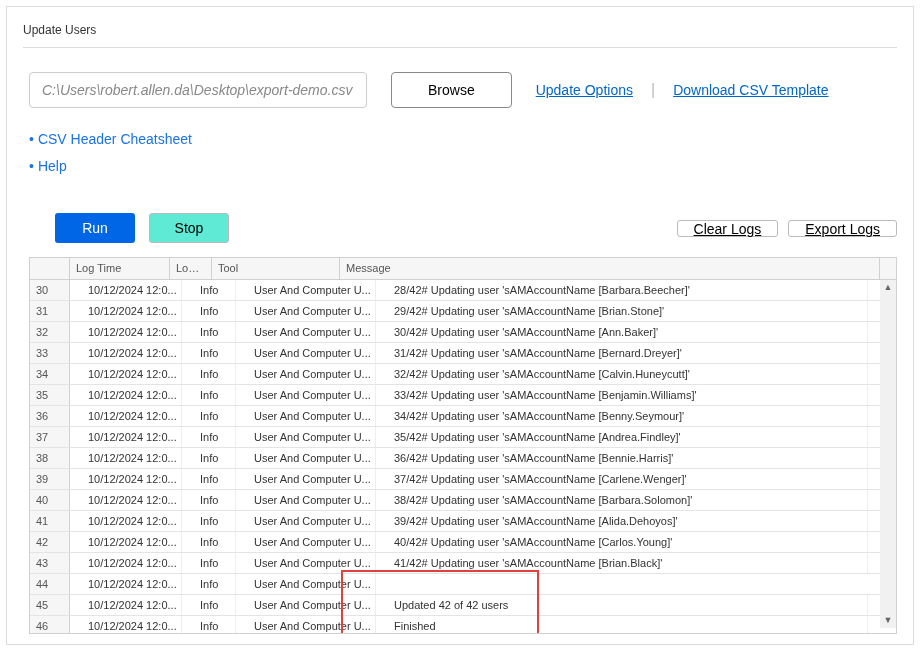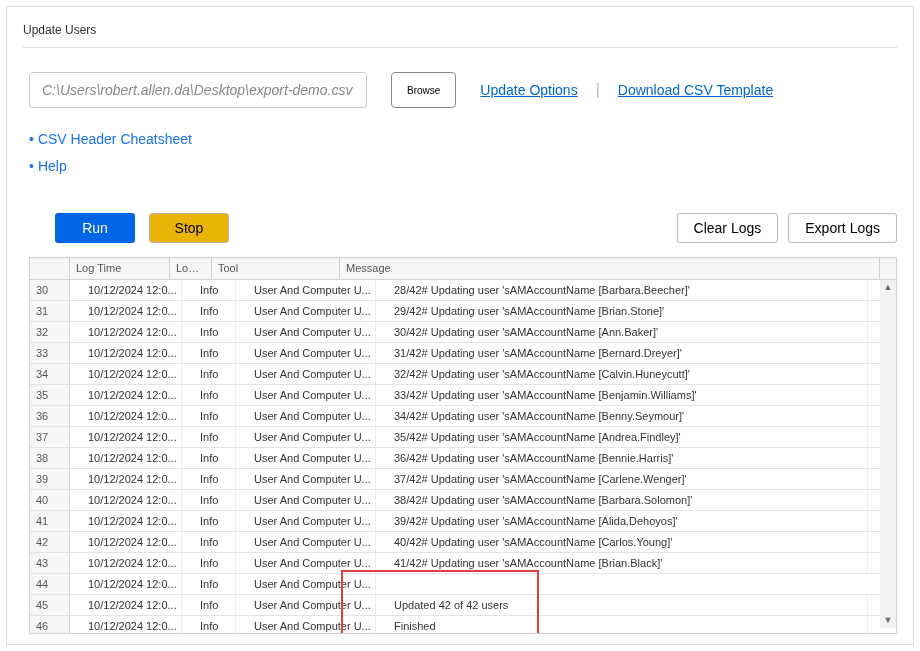--- a/index.html
+++ b/index.html
@@ -37,25 +37,25 @@
   height: 36px;
   border: 1px solid #ccc;
   border-radius: 4px;
   padding: 0 12px;
   font-size: 14px;
   color: #888;
   font-style: italic;
 }
 .browse-btn {
   height: 36px;
-  padding: 0 15px;
+  padding: 0 36px;
   border: 1px solid #888;
   border-radius: 4px;
   background: #fff;
-  font-size: 10px;
+  font-size: 14px;
   cursor: pointer;
 }
 .link-group {
   display: flex;
   align-items: center;
   gap: 0;
 }
 .link {
   color: #0066cc;
   text-decoration: underline;
@@ -93,38 +93,39 @@
   background: #0066e6;
   color: #fff;
   border: none;
   border-radius: 3px;
   font-size: 14px;
   cursor: pointer;
 }
 .stop-btn {
   width: 80px;
   height: 30px;
-  background: #eab308;
+  background: #5eead4;
   border: 1px solid #bbb;
   border-radius: 3px;
   font-size: 14px;
   margin-left: 14px;
   cursor: pointer;
   text-align: center;
 }
 .spacer { flex: 1; }
 .clear-btn, .export-btn {
-  height: 30px;
+  height: 17px;
   padding: 0 16px;
   background: #fff;
   border: 1px solid #bbb;
   border-radius: 3px;
   font-size: 14px;
   cursor: pointer;
   margin-left: 10px;
+  text-decoration: underline;
 }
 .grid-wrap {
   position: relative;
   border: 1px solid #d0d0d0;
   margin-left: 6px;
 }
 .grid-head {
   display: flex;
   background: #f6f6f6;
   border-bottom: 1px solid #d0d0d0;

